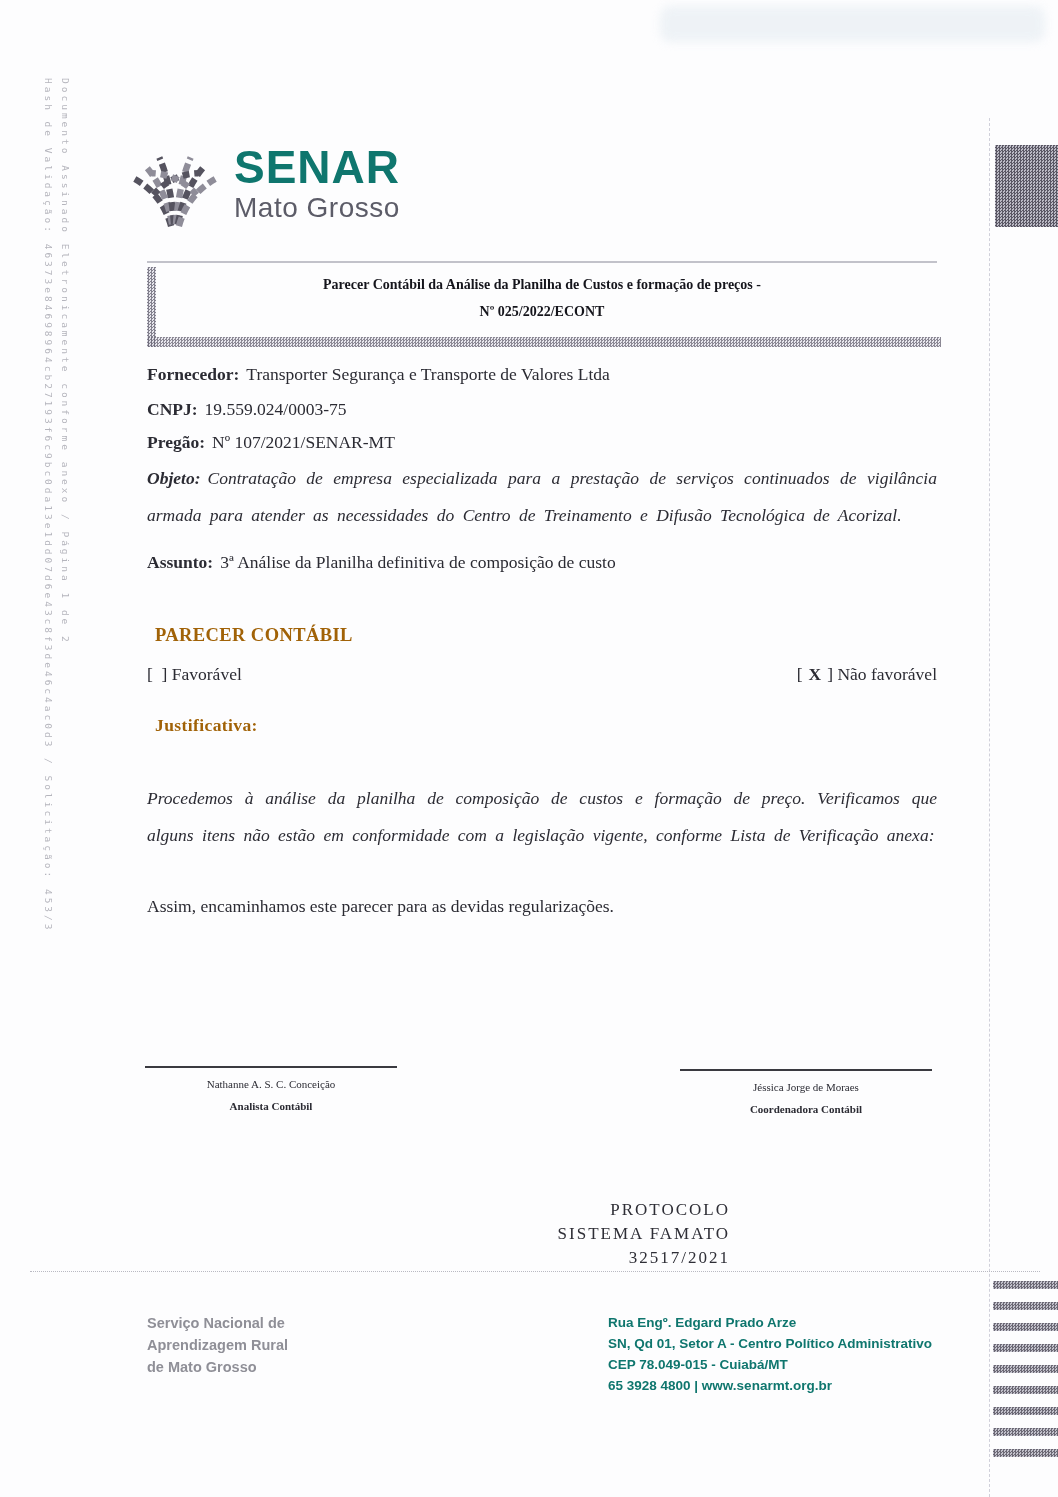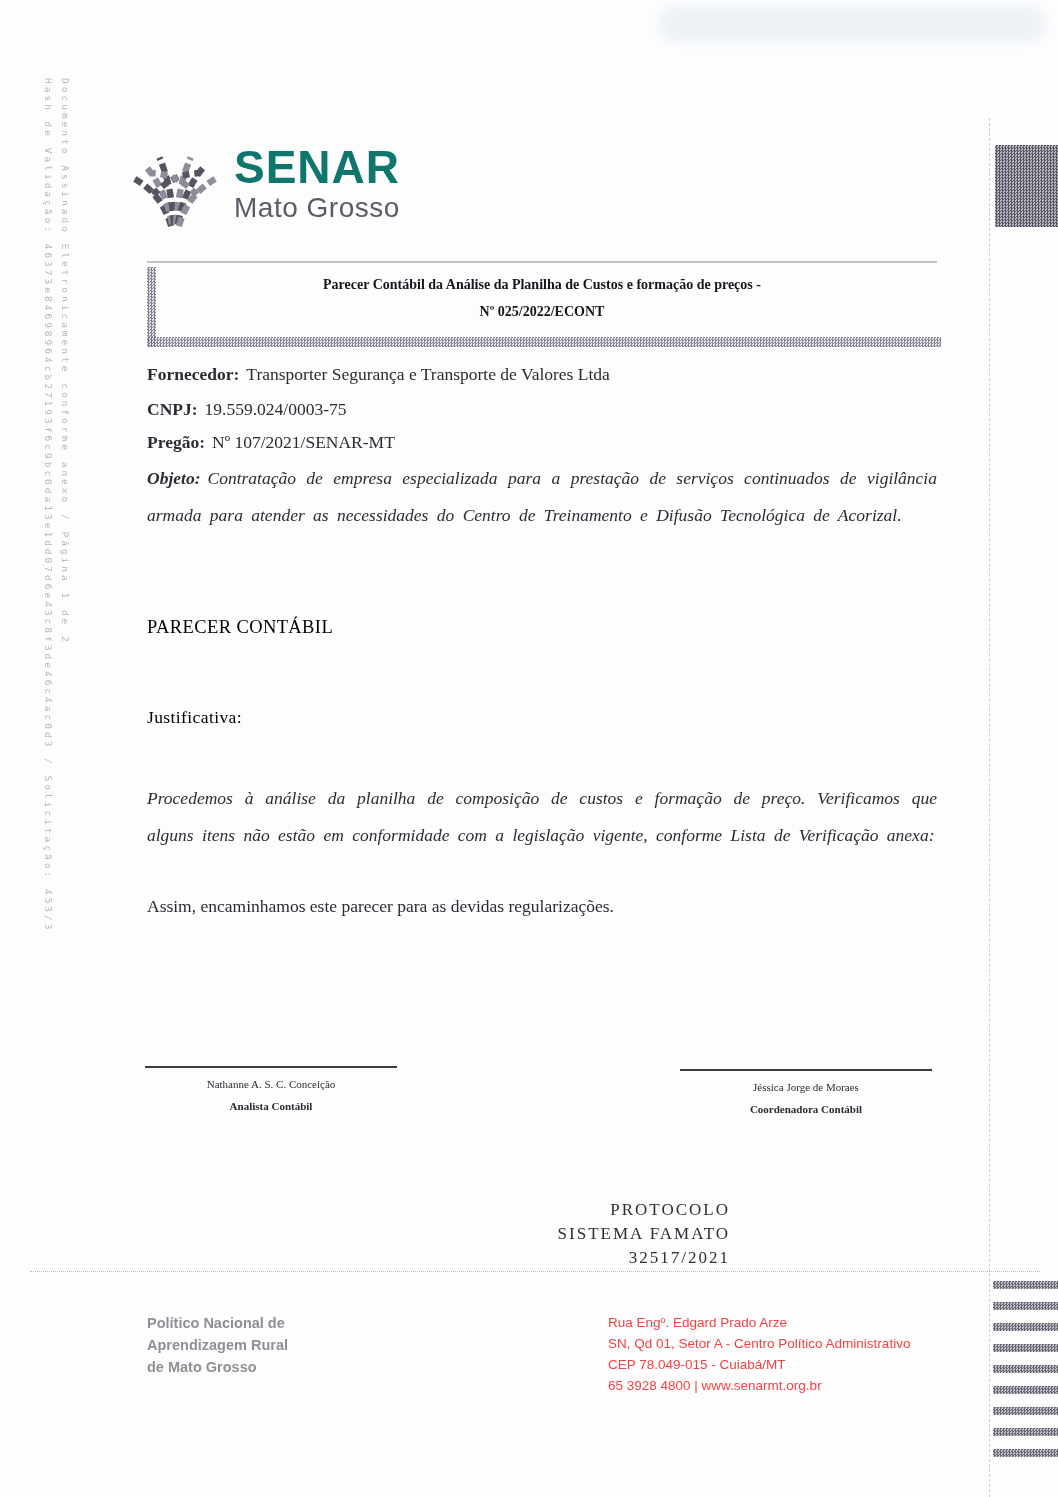--- a/index.html
+++ b/index.html
@@ -42,40 +42,40 @@
   .dither-dark{
     background-image:repeating-conic-gradient(#514e5c 0% 25%, #b8b6c2 0% 50%);
     background-size:3px 3px;
   }
   .title-band-left{position:absolute;left:0;top:4px;bottom:-10px;width:9px;opacity:.85;}
   .title-band-bottom{position:absolute;left:0;right:-4px;bottom:-10px;height:10px;opacity:.8;}
   
   .field{position:absolute;left:147px;width:790px;font-size:17.5px;line-height:24px;margin:0;}
   .field b{margin-right:7px;}
   .just{text-align:justify;line-height:37px;word-spacing:4px;font-style:italic;}
-  .heading{position:absolute;left:147px;font-size:18.5px;font-weight:400;letter-spacing:.4px;margin:0;color:#000000;}
+  .heading{position:absolute;left:147px;font-size:18.5px;font-weight:700;letter-spacing:.4px;margin:8px;color:#a16207;}
   .chk-row{position:absolute;left:147px;top:664px;width:790px;display:flex;justify-content:space-between;font-size:17.5px;}
   .pre{white-space:pre;}
   .mark{font-weight:700;padding:0 6px;}
   .para{position:absolute;left:147px;width:790px;font-size:17.5px;margin:0;}
   
   .sig{position:absolute;width:252px;text-align:center;font-size:11px;line-height:22px;}
   .sig-line{border-top:2px solid #3a3a40;margin-bottom:5px;}
   .sig-role{font-weight:700;}
   
   .protocol{position:absolute;left:380px;top:1198px;width:350px;text-align:right;
     font-size:17px;line-height:24px;letter-spacing:2px;color:#2e2e36;}
   
   .footer-divider{position:absolute;left:30px;top:1271px;width:1010px;border-top:1px dotted #b9b9c2;}
   .footer-left{position:absolute;left:147px;top:1312px;
     font-family:"Liberation Sans", sans-serif;font-size:14.5px;font-weight:600;
     color:#8f8f97;line-height:22px;}
   .footer-right{position:absolute;left:608px;top:1312px;
-    font-family:"Liberation Sans", sans-serif;font-size:13.5px;font-weight:400;
-    color:#ef4444;line-height:21px;}
+    font-family:"Liberation Sans", sans-serif;font-size:13.5px;font-weight:700;
+    color:#0f766e;line-height:21px;}
   
   .smudge{position:absolute;left:660px;top:6px;width:385px;height:36px;
     background:#e9eff4;border-radius:10px;filter:blur(5px);opacity:.75;}
   .vline{position:absolute;left:989px;top:118px;bottom:0;width:0;border-left:1px dashed #c6c6d2;opacity:.8;}
   .dark-rect{position:absolute;left:995px;top:145px;width:63px;height:82px;opacity:.95;}
   .stripe{position:absolute;left:993px;width:65px;height:8px;opacity:.85;}
 </style>
 </head>
 <body>
 
@@ -124,23 +124,28 @@
     <div class="title-band-left dither"></div>
     <div class="title-band-bottom dither"></div>
     <div class="title-line">Parecer Contábil  da Análise da Planilha de Custos e formação de preços -</div>
     <div class="title-line">Nº 025/2022/ECONT</div>
   </div>
 
   <p class="field" style="top:362px"><b>Fornecedor:</b><span>Transporter Segurança e Transporte de Valores Ltda</span></p>
   <p class="field" style="top:397px"><b>CNPJ:</b><span>19.559.024/0003-75</span></p>
   <p class="field" style="top:430px"><b>Pregão:</b><span>Nº 107/2021/SENAR-MT</span></p>
   <p class="field just" style="top:460px"><b>Objeto:</b><span>Contratação de empresa especializada para a prestação de serviços continuados de vigilância armada para atender as necessidades do Centro de Treinamento e Difusão Tecnológica de Acorizal.</span></p>
+  <p class="field" style="top:550px"><b>Assunto:</b><span>3ª Análise da Planilha definitiva de composição de custo</span></p>
 
   <p class="heading" style="top:617px">PARECER CONTÁBIL</p>
 
+  <div class="chk-row">
+    <span><span class="pre">[  ]</span> <span>Favorável</span></span>
+    <span><span>[</span><span class="mark">X</span><span>]</span> <span>Não favorável</span></span>
+  </div>
 
   <p class="heading" style="top:707px;font-size:17.5px">Justificativa:</p>
 
   <p class="para" style="top:896px">Assim, encaminhamos este parecer para as devidas regularizações.</p>
   <p class="para just" style="top:780px">Procedemos à análise da planilha de composição de custos e formação de preço. Verificamos que alguns itens não estão em conformidade com a legislação vigente, conforme Lista de Verificação anexa:</p>
 
 
   <div class="sig" style="left:145px;top:1066px">
     <div class="sig-line"></div>
     <div>Nathanne A. S. C. Conceição</div>
@@ -154,21 +159,21 @@
 
   <div class="protocol">
     <div>PROTOCOLO</div>
     <div>SISTEMA FAMATO</div>
     <div>32517/2021</div>
   </div>
 
   <div class="footer-divider"></div>
 
   <div class="footer-left">
-    <div>Político Nacional de</div>
+    <div>Serviço Nacional de</div>
     <div>Aprendizagem Rural</div>
     <div>de Mato Grosso</div>
   </div>
   <div class="footer-right">
     <div>Rua Engº. Edgard Prado Arze</div>
     <div>SN, Qd 01, Setor A - Centro Político Administrativo</div>
     <div>CEP 78.049-015 - Cuiabá/MT</div>
     <div>65 3928 4800 | www.senarmt.org.br</div>
   </div>
 

